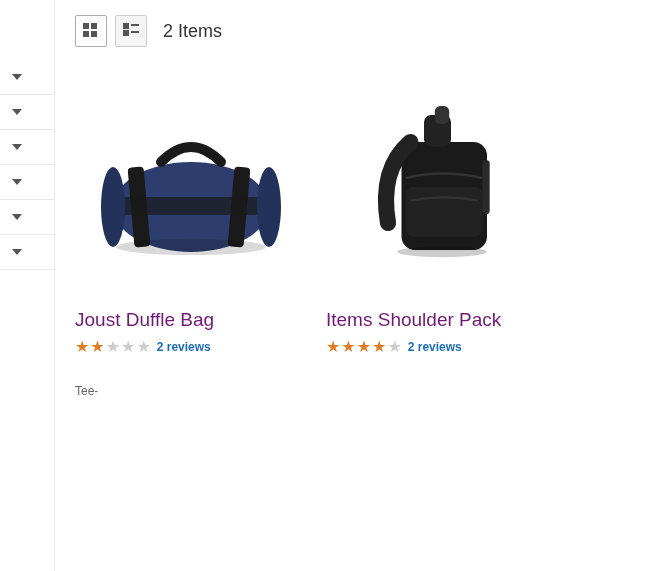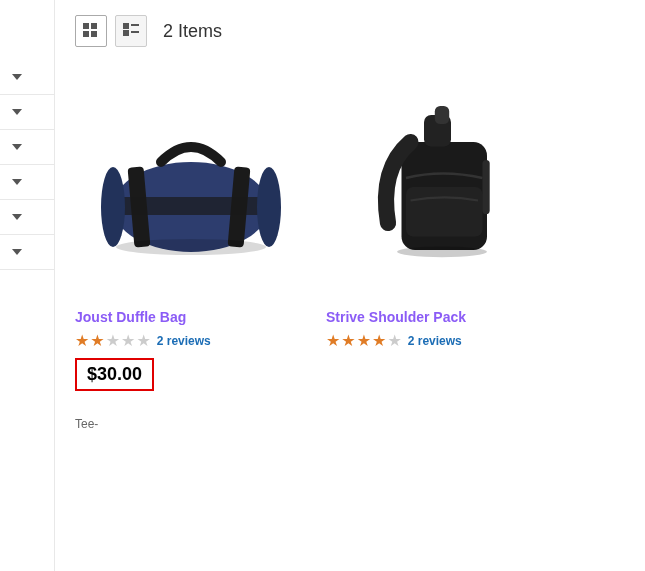--- a/index.html
+++ b/index.html
@@ -107,25 +107,25 @@
       margin-bottom: 12px;
     }
 
     
     .bag-svg {
       width: 200px;
       height: 180px;
     }
 
     .product-name {
-      font-size: 14px;
-      color: #8b5cf6;
+      font-size: 19px;
+      color: #701a75;
       text-decoration: none;
       margin-bottom: 6px;
-      font-weight: bold;
+      font-weight: normal;
     }
 
     .rating-row {
       display: flex;
       align-items: center;
       gap: 6px;
       margin-bottom: 8px;
     }
 
     .stars {
@@ -239,21 +239,20 @@
         <div class="rating-row">
           <div class="stars">
             <span class="star">★</span>
             <span class="star">★</span>
             <span class="star empty">★</span>
             <span class="star empty">★</span>
             <span class="star empty">★</span>
           </div>
           <a class="reviews-count" href="#">2 reviews</a>
         </div>
-        <div class="price-box">$30.00</div>
       </div>
 
       <div class="product-card">
         <div class="product-image-wrapper">
 
           <svg class="bag-svg" viewBox="0 0 200 200">
 
             <rect x="55" y="50" width="95" height="120" rx="15" fill="#1a1a1a"></rect>
 
             <rect x="80" y="20" width="30" height="35" rx="8" fill="#222"></rect>
@@ -265,21 +264,21 @@
 
             <rect x="60" y="100" width="85" height="55" rx="8" fill="#222"></rect>
 
             <path d="M 65 115 Q 103 108 140 115" stroke="#333" stroke-width="2.5" fill="none"></path>
 
             <rect x="145" y="70" width="8" height="60" rx="4" fill="#2a2a2a"></rect>
 
             <ellipse cx="100" cy="172" rx="50" ry="6" fill="rgba(0,0,0,0.2)"></ellipse>
           </svg>
         </div>
-        <a class="product-name" href="#">Strive Shoulder Pack</a>
+        <a class="product-name" href="#">Items Shoulder Pack</a>
         <div class="rating-row">
           <div class="stars">
             <span class="star">★</span>
             <span class="star">★</span>
             <span class="star">★</span>
             <span class="star">★</span>
             <span class="star empty">★</span>
           </div>
           <a class="reviews-count" href="#">2 reviews</a>
         </div>

